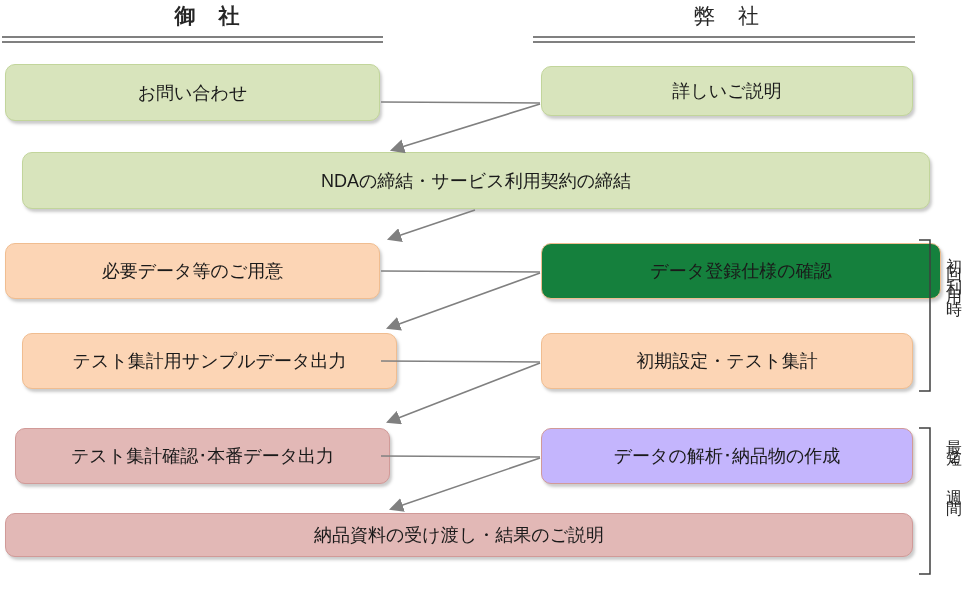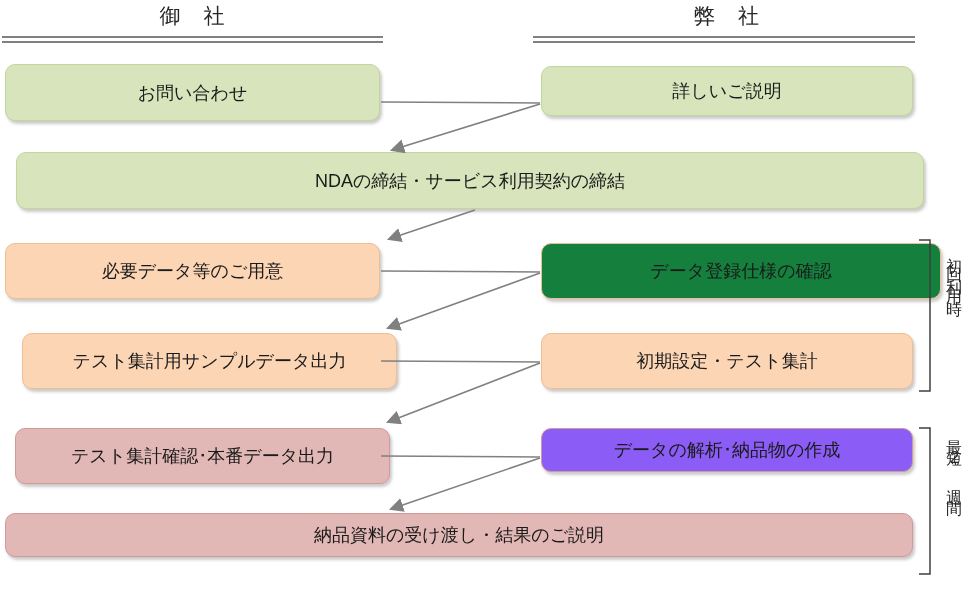--- a/index.html
+++ b/index.html
@@ -61,38 +61,38 @@
   .conn-line{stroke:var(--arrow-color);stroke-width:1.4;fill:none;}
   .arrow-line{stroke:var(--arrow-color);stroke-width:1.6;fill:none;}
   .arrow-head{fill:var(--arrow-color);}
   .bracket{stroke:var(--bracket-color);stroke-width:1.5;fill:none;}
 </style>
 </head>
 <body>
 
 <div class="canvas">
 
-  <div class="col-header" style="left:5px;width:375px;">御　社</div>
+  <div class="col-header" style="left:20px;width:375px;font-weight:bold;">御　社</div>
   <div class="col-header" style="left:541px;width:372px;font-family:Liberation Serif, serif;">弊　社</div>
   <div class="dbl-underline" style="left:2px;top:36px;width:381px;"></div>
   <div class="dbl-underline" style="left:533px;top:36px;width:382px;"></div>
 
   <div class="box" style="left: 5px; top: 64px; width: 375px; height: 57px; background: rgb(216, 228, 188); border-color: rgb(194, 213, 155);">お問い合わせ</div>
   <div class="box" style="left: 541px; top: 66px; width: 372px; height: 50px; background: rgb(216, 228, 188); border-color: rgb(194, 213, 155);">詳しいご説明</div>
 
-  <div class="box" style="left: 16px; top: 152px; width: 908px; height: 57px; background: rgb(216, 228, 188); border-color: rgb(194, 213, 155);">NDAの締結・サービス利用契約の締結</div>
+  <div class="box" style="left: 22px; top: 152px; width: 908px; height: 57px; background: rgb(216, 228, 188); border-color: rgb(194, 213, 155);">NDAの締結・サービス利用契約の締結</div>
 
   <div class="box" style="left: 5px; top: 243px; width: 375px; height: 56px; background: rgb(252, 213, 181); border-color: rgb(240, 189, 144);">必要データ等のご用意</div>
   <div class="box" style="left: 541px; top: 243px; width: 400px; height: 56px; background: #15803d; border-color: rgb(240, 189, 144);">データ登録仕様の確認</div>
 
   <div class="box" style="left: 22px; top: 333px; width: 375px; height: 56px; background: rgb(252, 213, 181); border-color: rgb(240, 189, 144);">テスト集計用サンプルデータ出力</div>
   <div class="box" style="left: 541px; top: 333px; width: 372px; height: 56px; background: rgb(252, 213, 181); border-color: rgb(240, 189, 144);">初期設定・テスト集計</div>
 
   <div class="box" style="left: 15px; top: 428px; width: 375px; height: 56px; background: rgb(226, 184, 182); border-color: rgb(209, 154, 152);">テスト集計確認･本番データ出力</div>
-  <div class="box" style="left: 541px; top: 428px; width: 372px; height: 44px; background: #8b5cf6; border-color: rgb(209, 154, 152);">データの解析･納品物の作成</div>
+  <div class="box" style="left: 541px; top: 428px; width: 372px; height: 56px; background: #c4b5fd; border-color: rgb(209, 154, 152);">データの解析･納品物の作成</div>
 
   <div class="box" style="left: 5px; top: 513px; width: 908px; height: 44px; background: rgb(226, 184, 182); border-color: rgb(209, 154, 152);">納品資料の受け渡し・結果のご説明</div>
 
   <svg class="overlay" width="976" height="597" viewBox="0 0 976 597">
     <defs>
       <marker id="ah" viewBox="0 0 10 10" refX="8.5" refY="5" markerWidth="9" markerHeight="9" orient="auto-start-reverse">
         <path class="arrow-head" d="M 0 0 L 10 5 L 0 10 z"></path>
       </marker>
     </defs>
 

